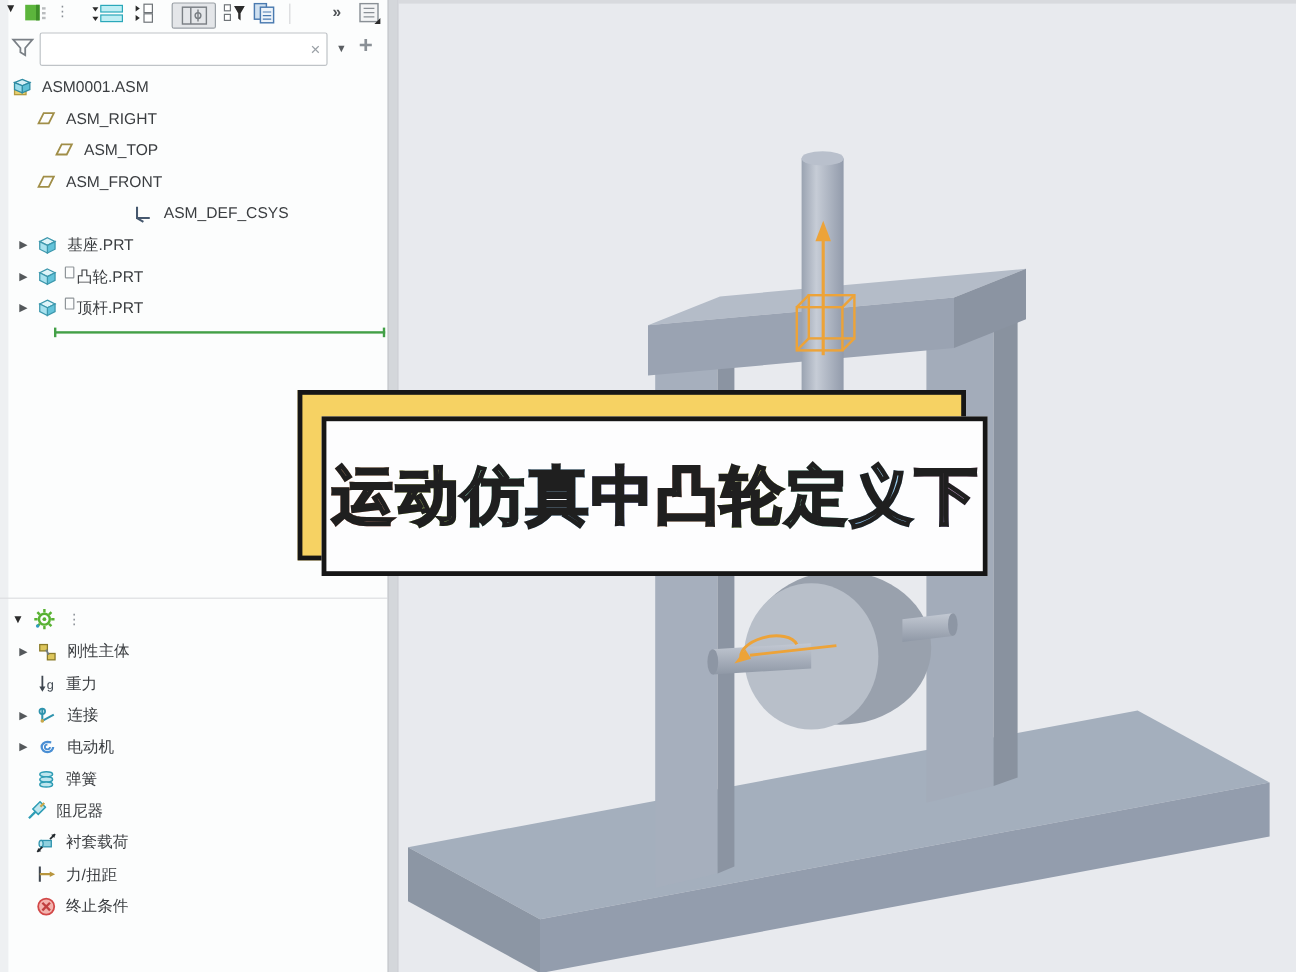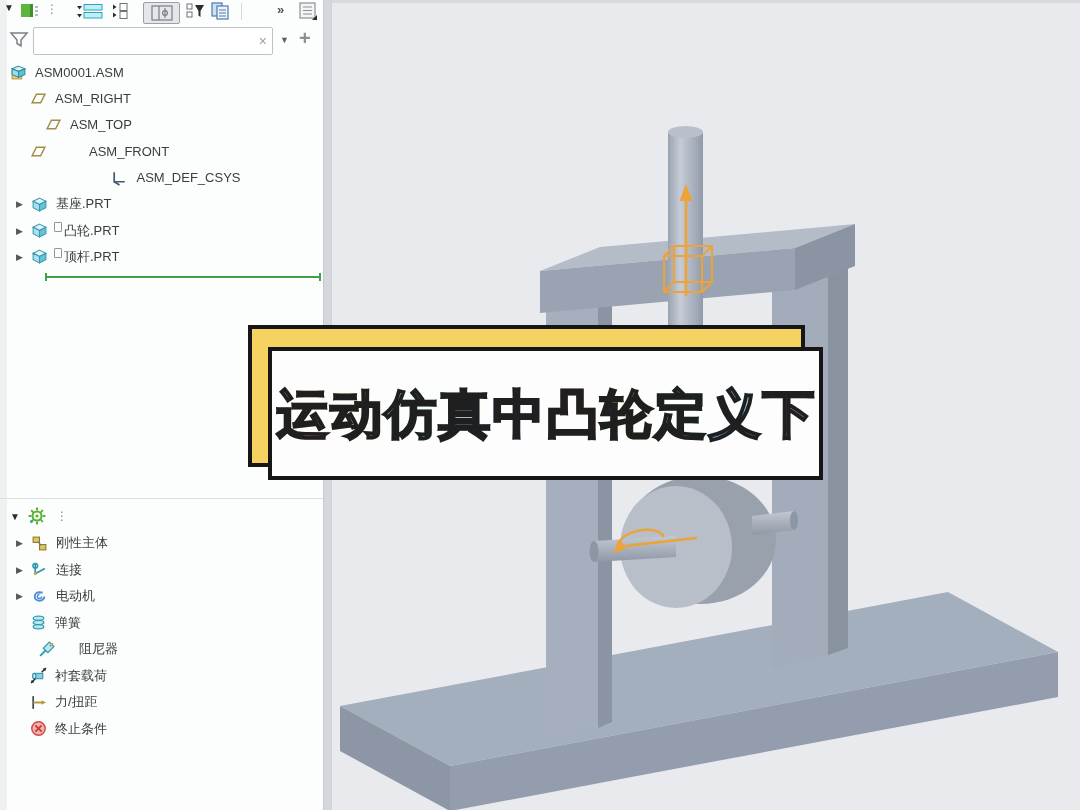--- a/index.html
+++ b/index.html
@@ -344,21 +344,21 @@
         <div class="trow" style="padding-left: 45px;">
 
     <span class="ticon">
             <svg viewBox="0 0 16 16" width="17" height="17">
               <use href="#i-datum-plane"></use>
             </svg>
           </span>
 
     <span class="tlabel">ASM_TOP</span>
   </div>
-        <div class="trow" style="padding-left: 30px; gap: 34px;">
+        <div class="trow" style="padding-left: 30px;">
 
     <span class="ticon">
             <svg viewBox="0 0 16 16" width="17" height="17">
               <use href="#i-datum-plane"></use>
             </svg>
           </span>
 
     <span class="tlabel">ASM_FRONT</span>
   </div>
         <div class="trow" style="padding-left: 30px; justify-content: center;">
@@ -433,20 +433,30 @@
         <div class="trow" style="padding-left: 16px;">
     <span class="caret">▶</span>
     <span class="ticon">
             <svg viewBox="0 0 16 16" width="17" height="17">
               <use href="#i-rigid-body"></use>
             </svg>
           </span>
 
     <span class="tlabel">刚性主体</span>
   </div>
+        <div class="trow" style="padding-left: 30px;">
+
+    <span class="ticon">
+            <svg viewBox="0 0 16 16" width="17" height="17">
+              <use href="#i-gravity"></use>
+            </svg>
+          </span>
+
+    <span class="tlabel">重力</span>
+  </div>
         <div class="trow" style="padding-left: 16px;">
     <span class="caret">▶</span>
     <span class="ticon">
             <svg viewBox="0 0 16 16" width="17" height="17">
               <use href="#i-connections"></use>
             </svg>
           </span>
 
     <span class="tlabel">连接</span>
   </div>
@@ -463,21 +473,21 @@
         <div class="trow" style="padding-left: 30px;">
 
     <span class="ticon">
             <svg viewBox="0 0 16 16" width="17" height="17">
               <use href="#i-spring"></use>
             </svg>
           </span>
 
     <span class="tlabel">弹簧</span>
   </div>
-        <div class="trow" style="padding-left: 38px; gap: 16px;">
+        <div class="trow" style="padding-left: 22px;">
 
     <span class="ticon">
             <svg viewBox="0 0 16 16" width="17" height="17">
               <use href="#i-damper"></use>
             </svg>
           </span>
 
     <span class="tlabel">阻尼器</span>
   </div>
         <div class="trow" style="padding-left: 30px;">

